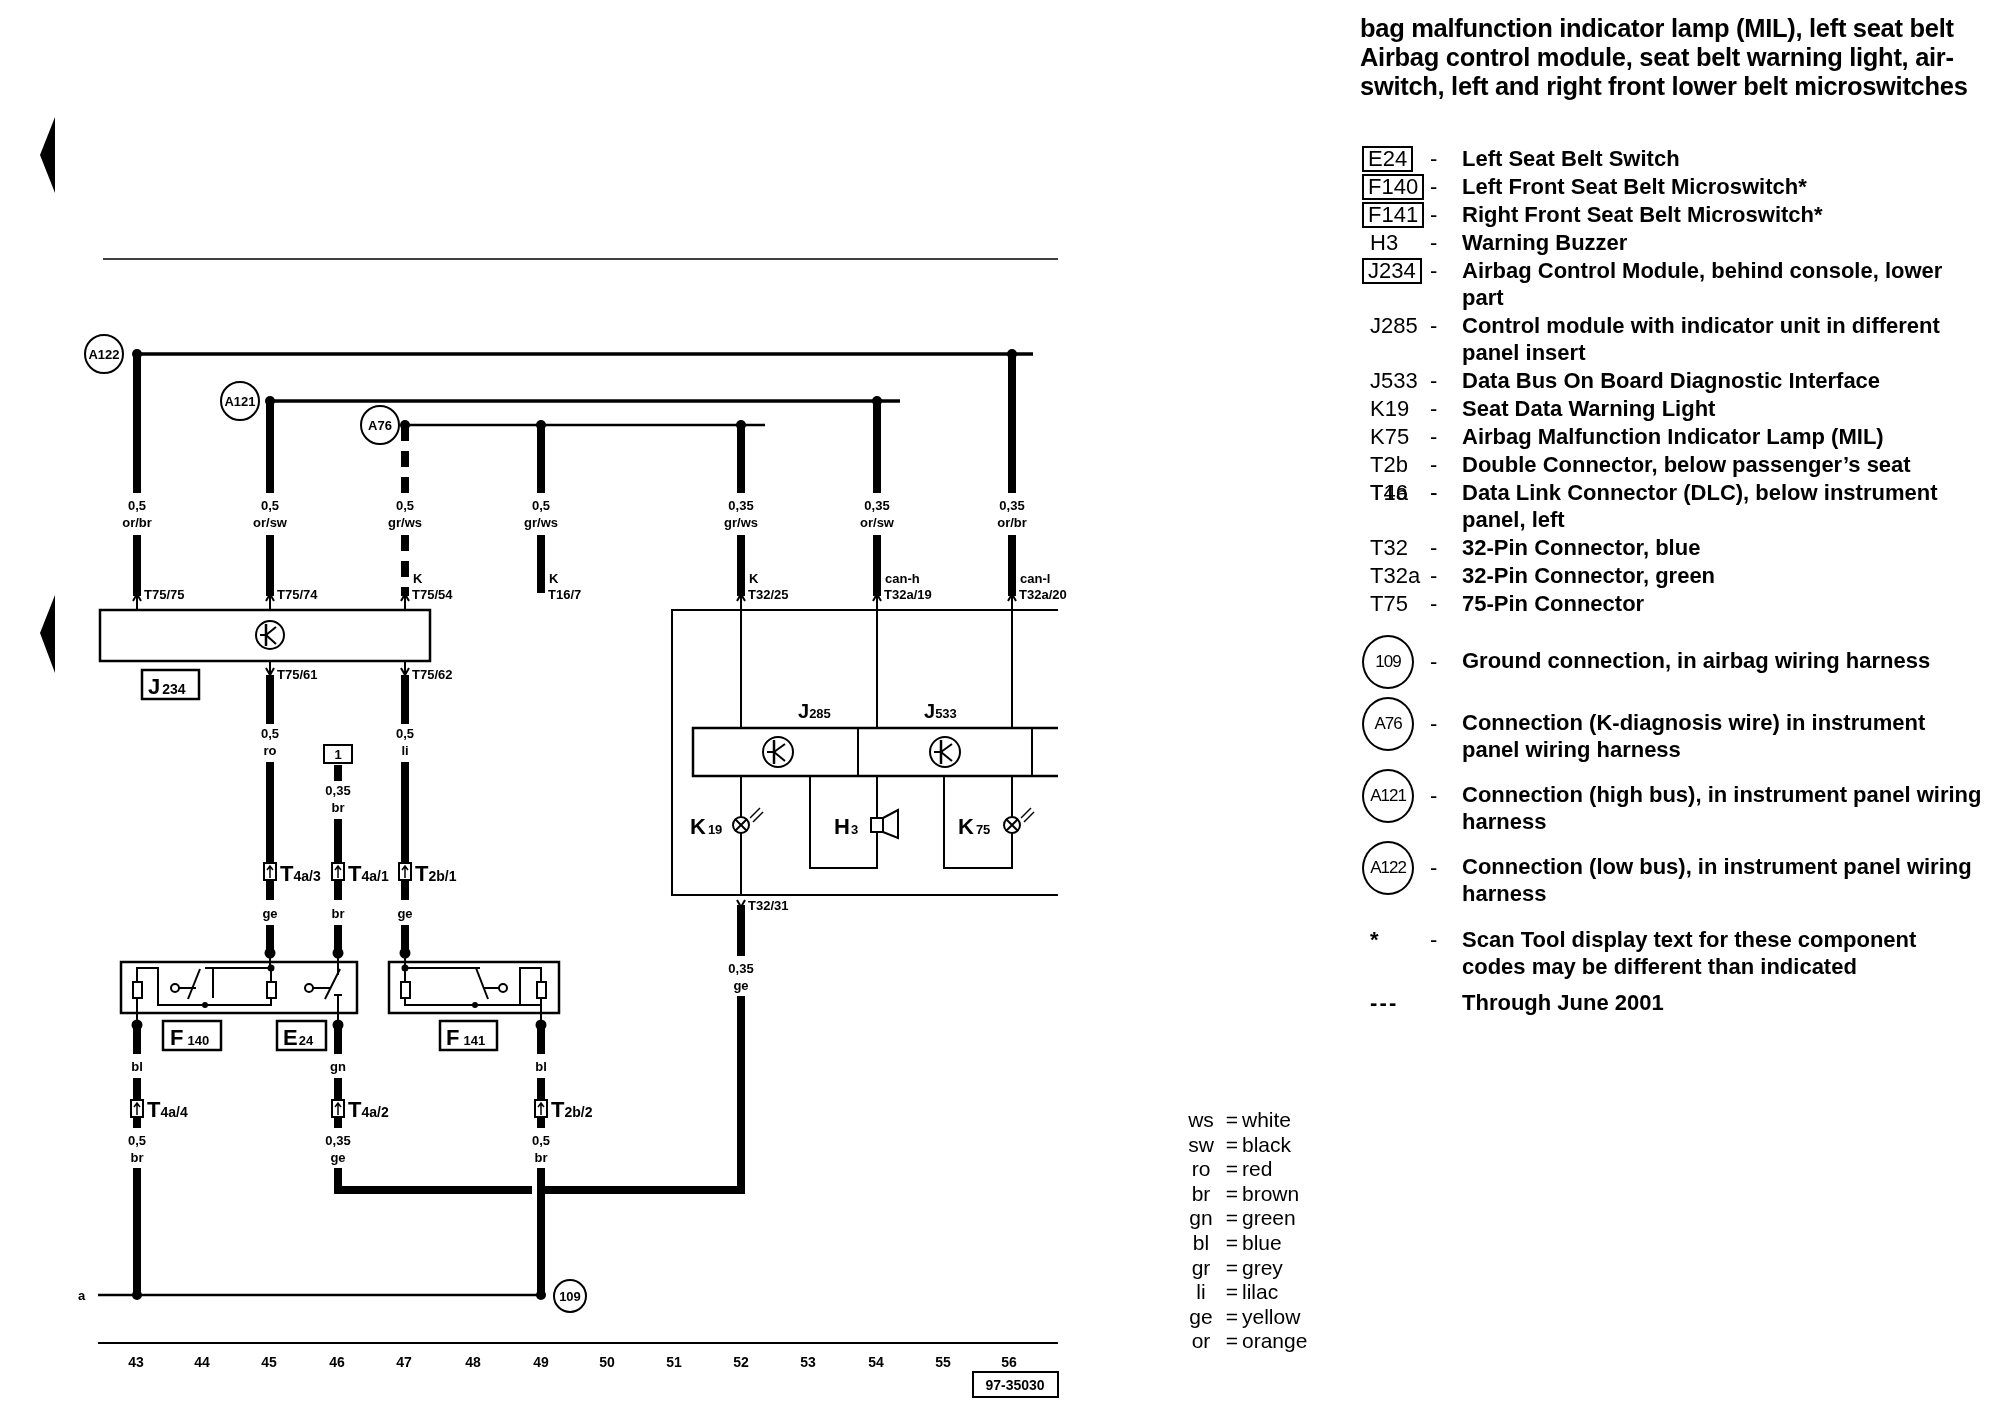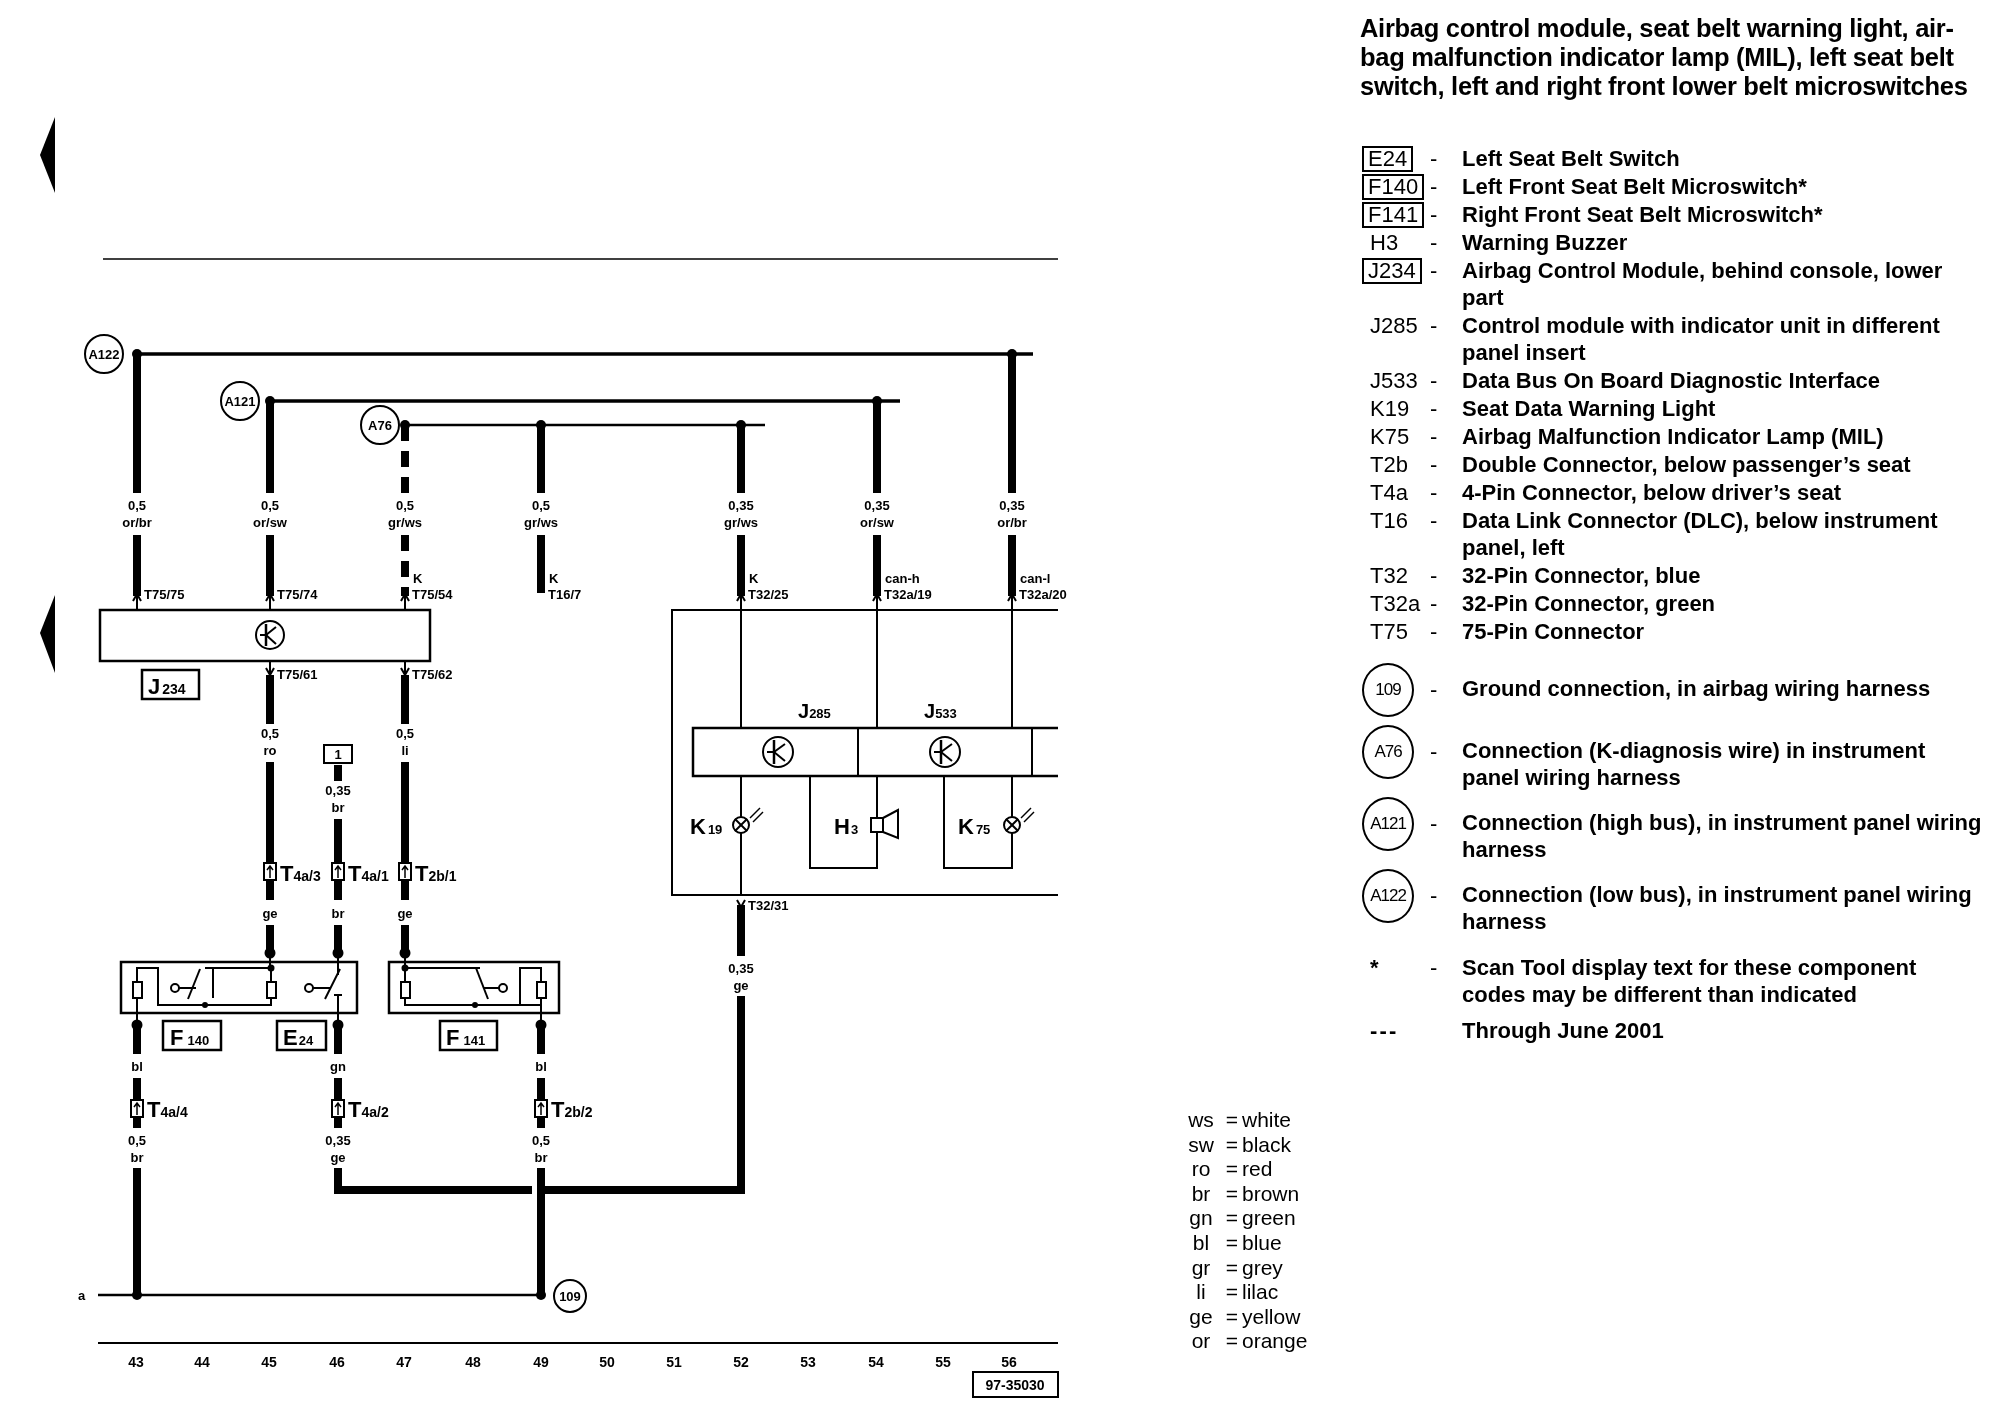--- a/index.html
+++ b/index.html
@@ -18,22 +18,22 @@
   .colors { position:absolute; left:1180px; top:1108px; font-size:21px; line-height:24.6px; }
   .colors .c-row span { display:inline-block;text-align:center; }
   .colors .c-code { width:42px; }
   .colors .c-eq { width:20px; }
   .sv-text { font-family:"Liberation Sans", sans-serif; font-weight:bold; }
 </style>
 </head>
 <body>
 
 <div class="title">
+  <div>bag malfunction indicator lamp (MIL), left seat belt</div>
   <div>Airbag control module, seat belt warning light, air-</div>
-  <div>bag malfunction indicator lamp (MIL), left seat belt</div>
   <div>switch, left and right front lower belt microswitches</div>
 </div>
 
 <div class="legend" id="legend">
     <div class="leg-row">
       <span class="leg-code boxed"><span>E24</span></span>
       <span class="leg-dash">-</span>
       <div class="leg-text">Left Seat Belt Switch</div>
     </div>
     <div class="leg-row">
@@ -77,21 +77,20 @@
       <div class="leg-text">Airbag Malfunction Indicator Lamp (MIL)</div>
     </div>
     <div class="leg-row">
       <span class="leg-code plain"><span>T2b</span></span>
       <span class="leg-dash">-</span>
       <div class="leg-text">Double Connector, below passenger’s seat</div>
     </div>
     <div class="leg-row">
       <span class="leg-code plain"><span>T4a</span></span>
       <span class="leg-dash">-</span>
-      <div class="leg-text">4-Pin Connector, below driver’s seat</div>
     </div>
     <div class="leg-row">
       <span class="leg-code plain"><span>T16</span></span>
       <span class="leg-dash">-</span>
       <div class="leg-text">Data Link Connector (DLC), below instrument panel, left</div>
     </div>
     <div class="leg-row">
       <span class="leg-code plain"><span>T32</span></span>
       <span class="leg-dash">-</span>
       <div class="leg-text">32-Pin Connector, blue</div>

